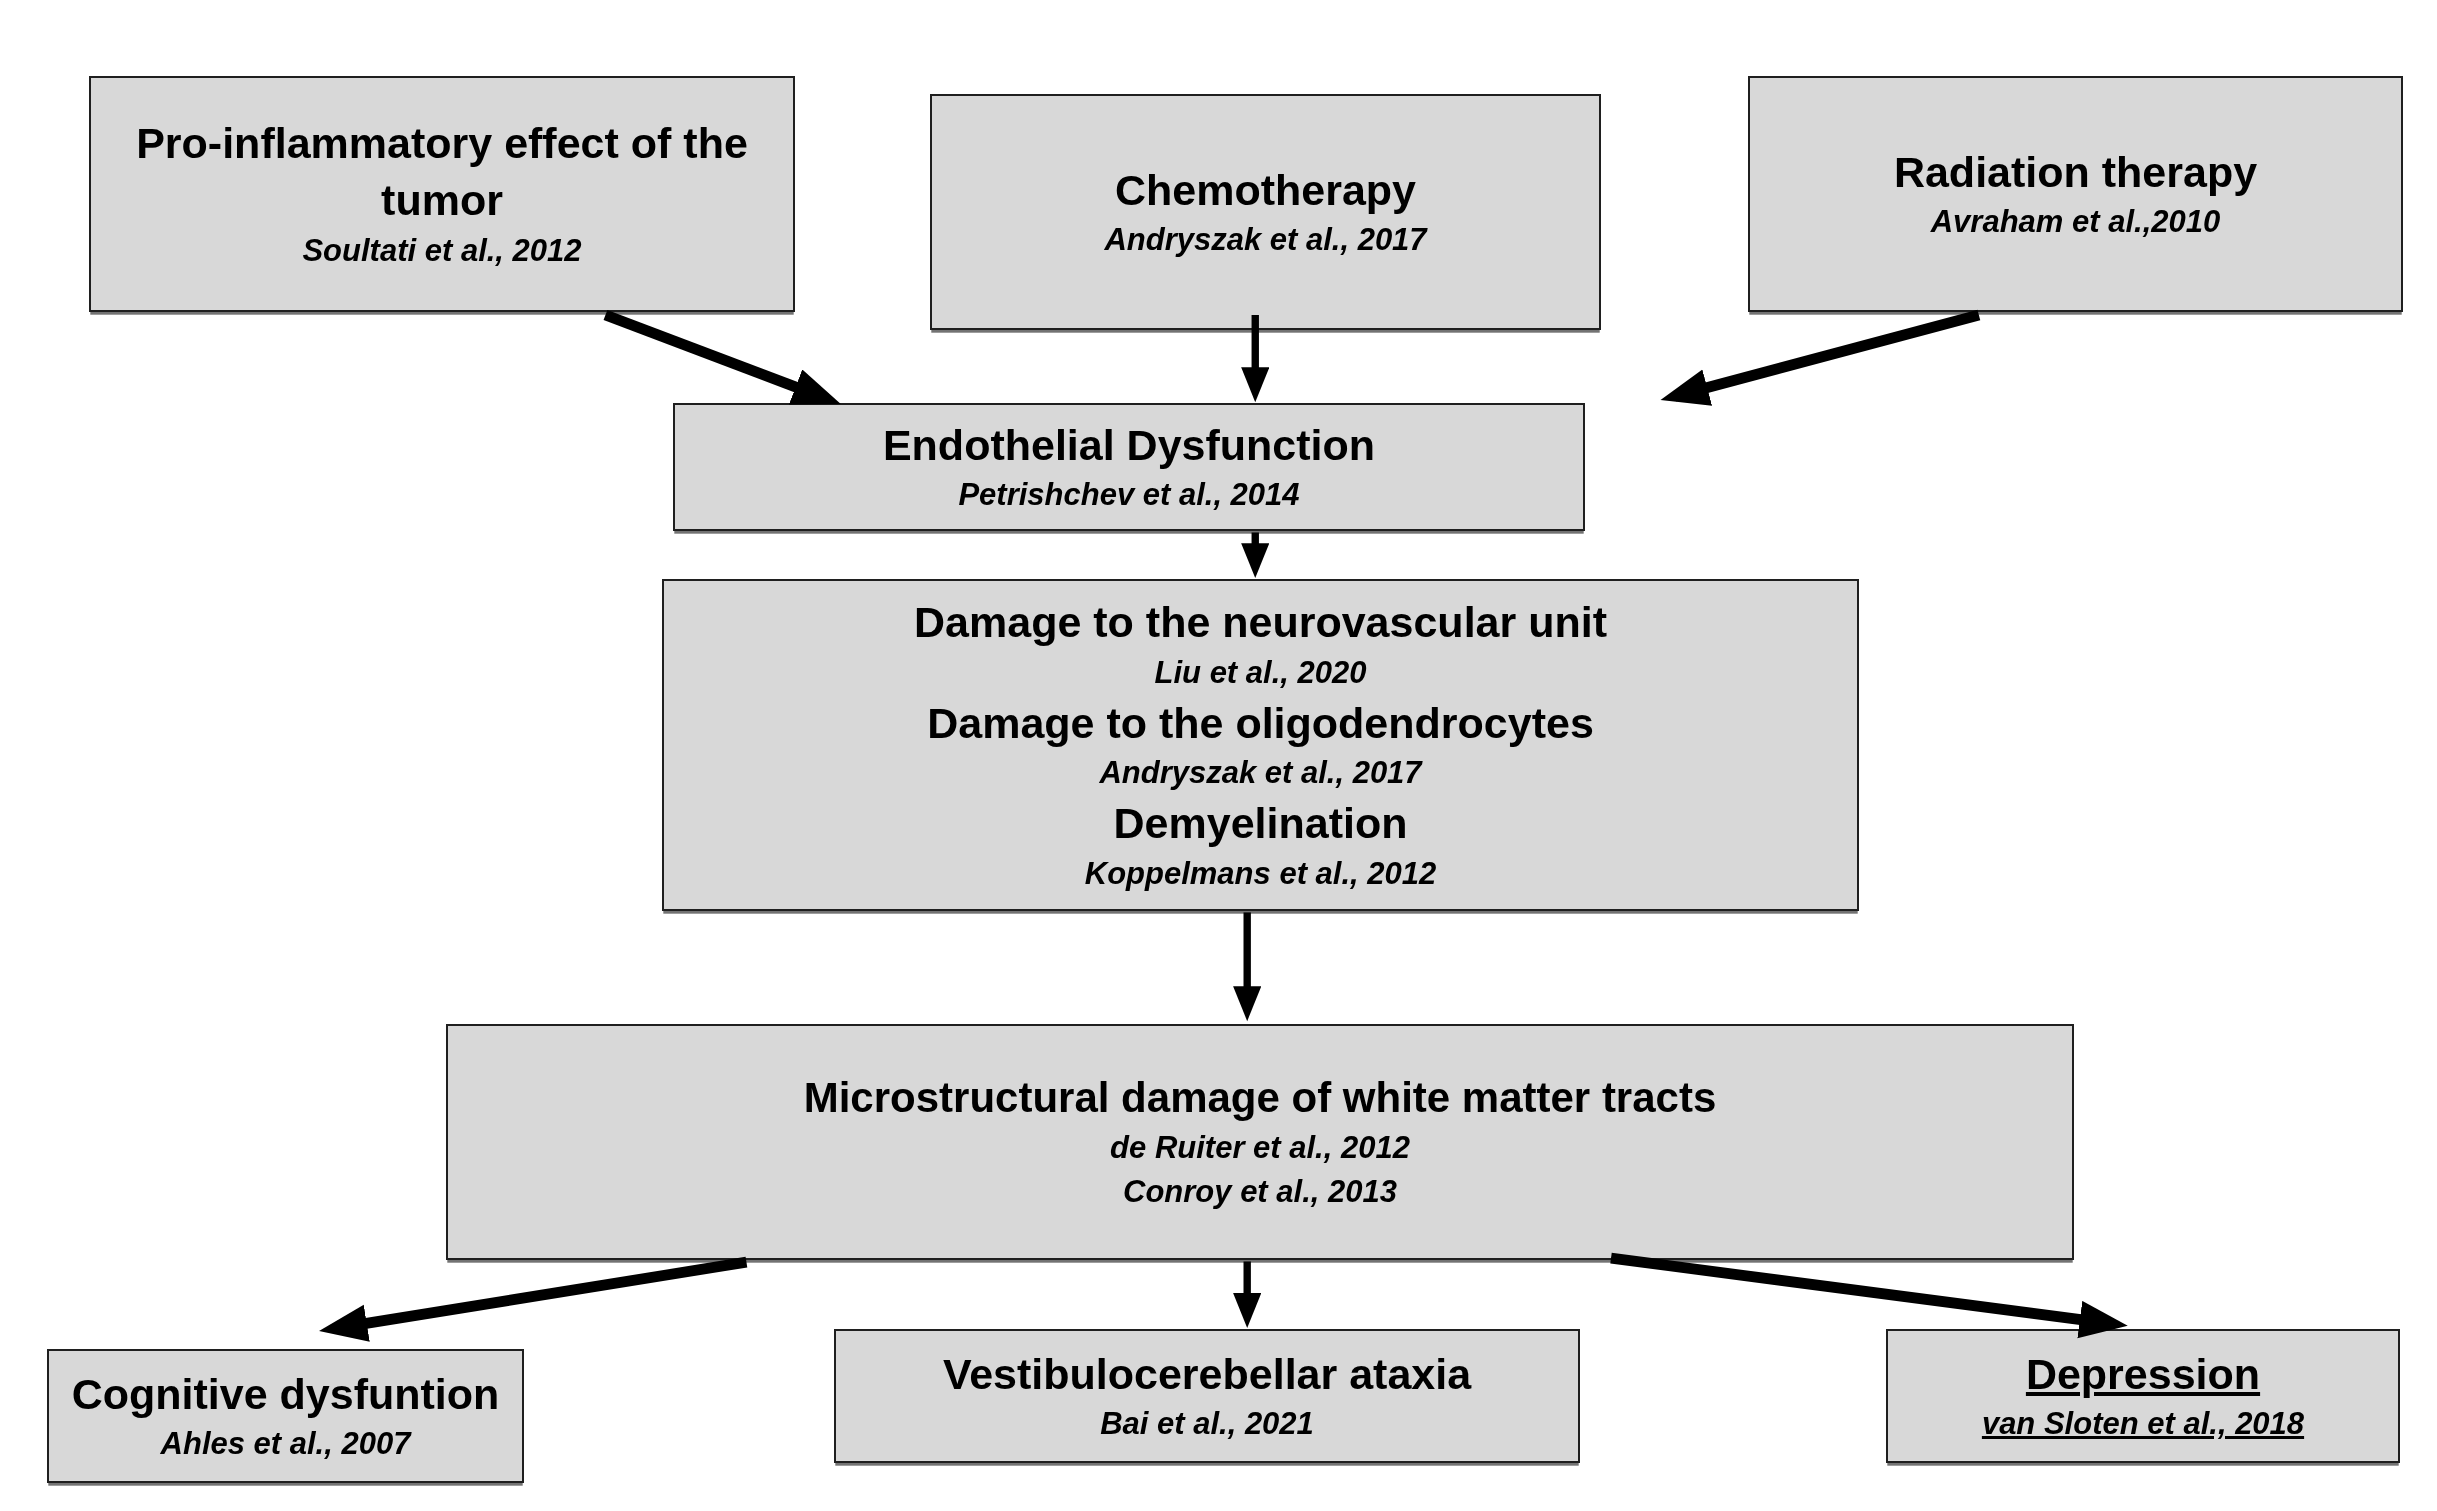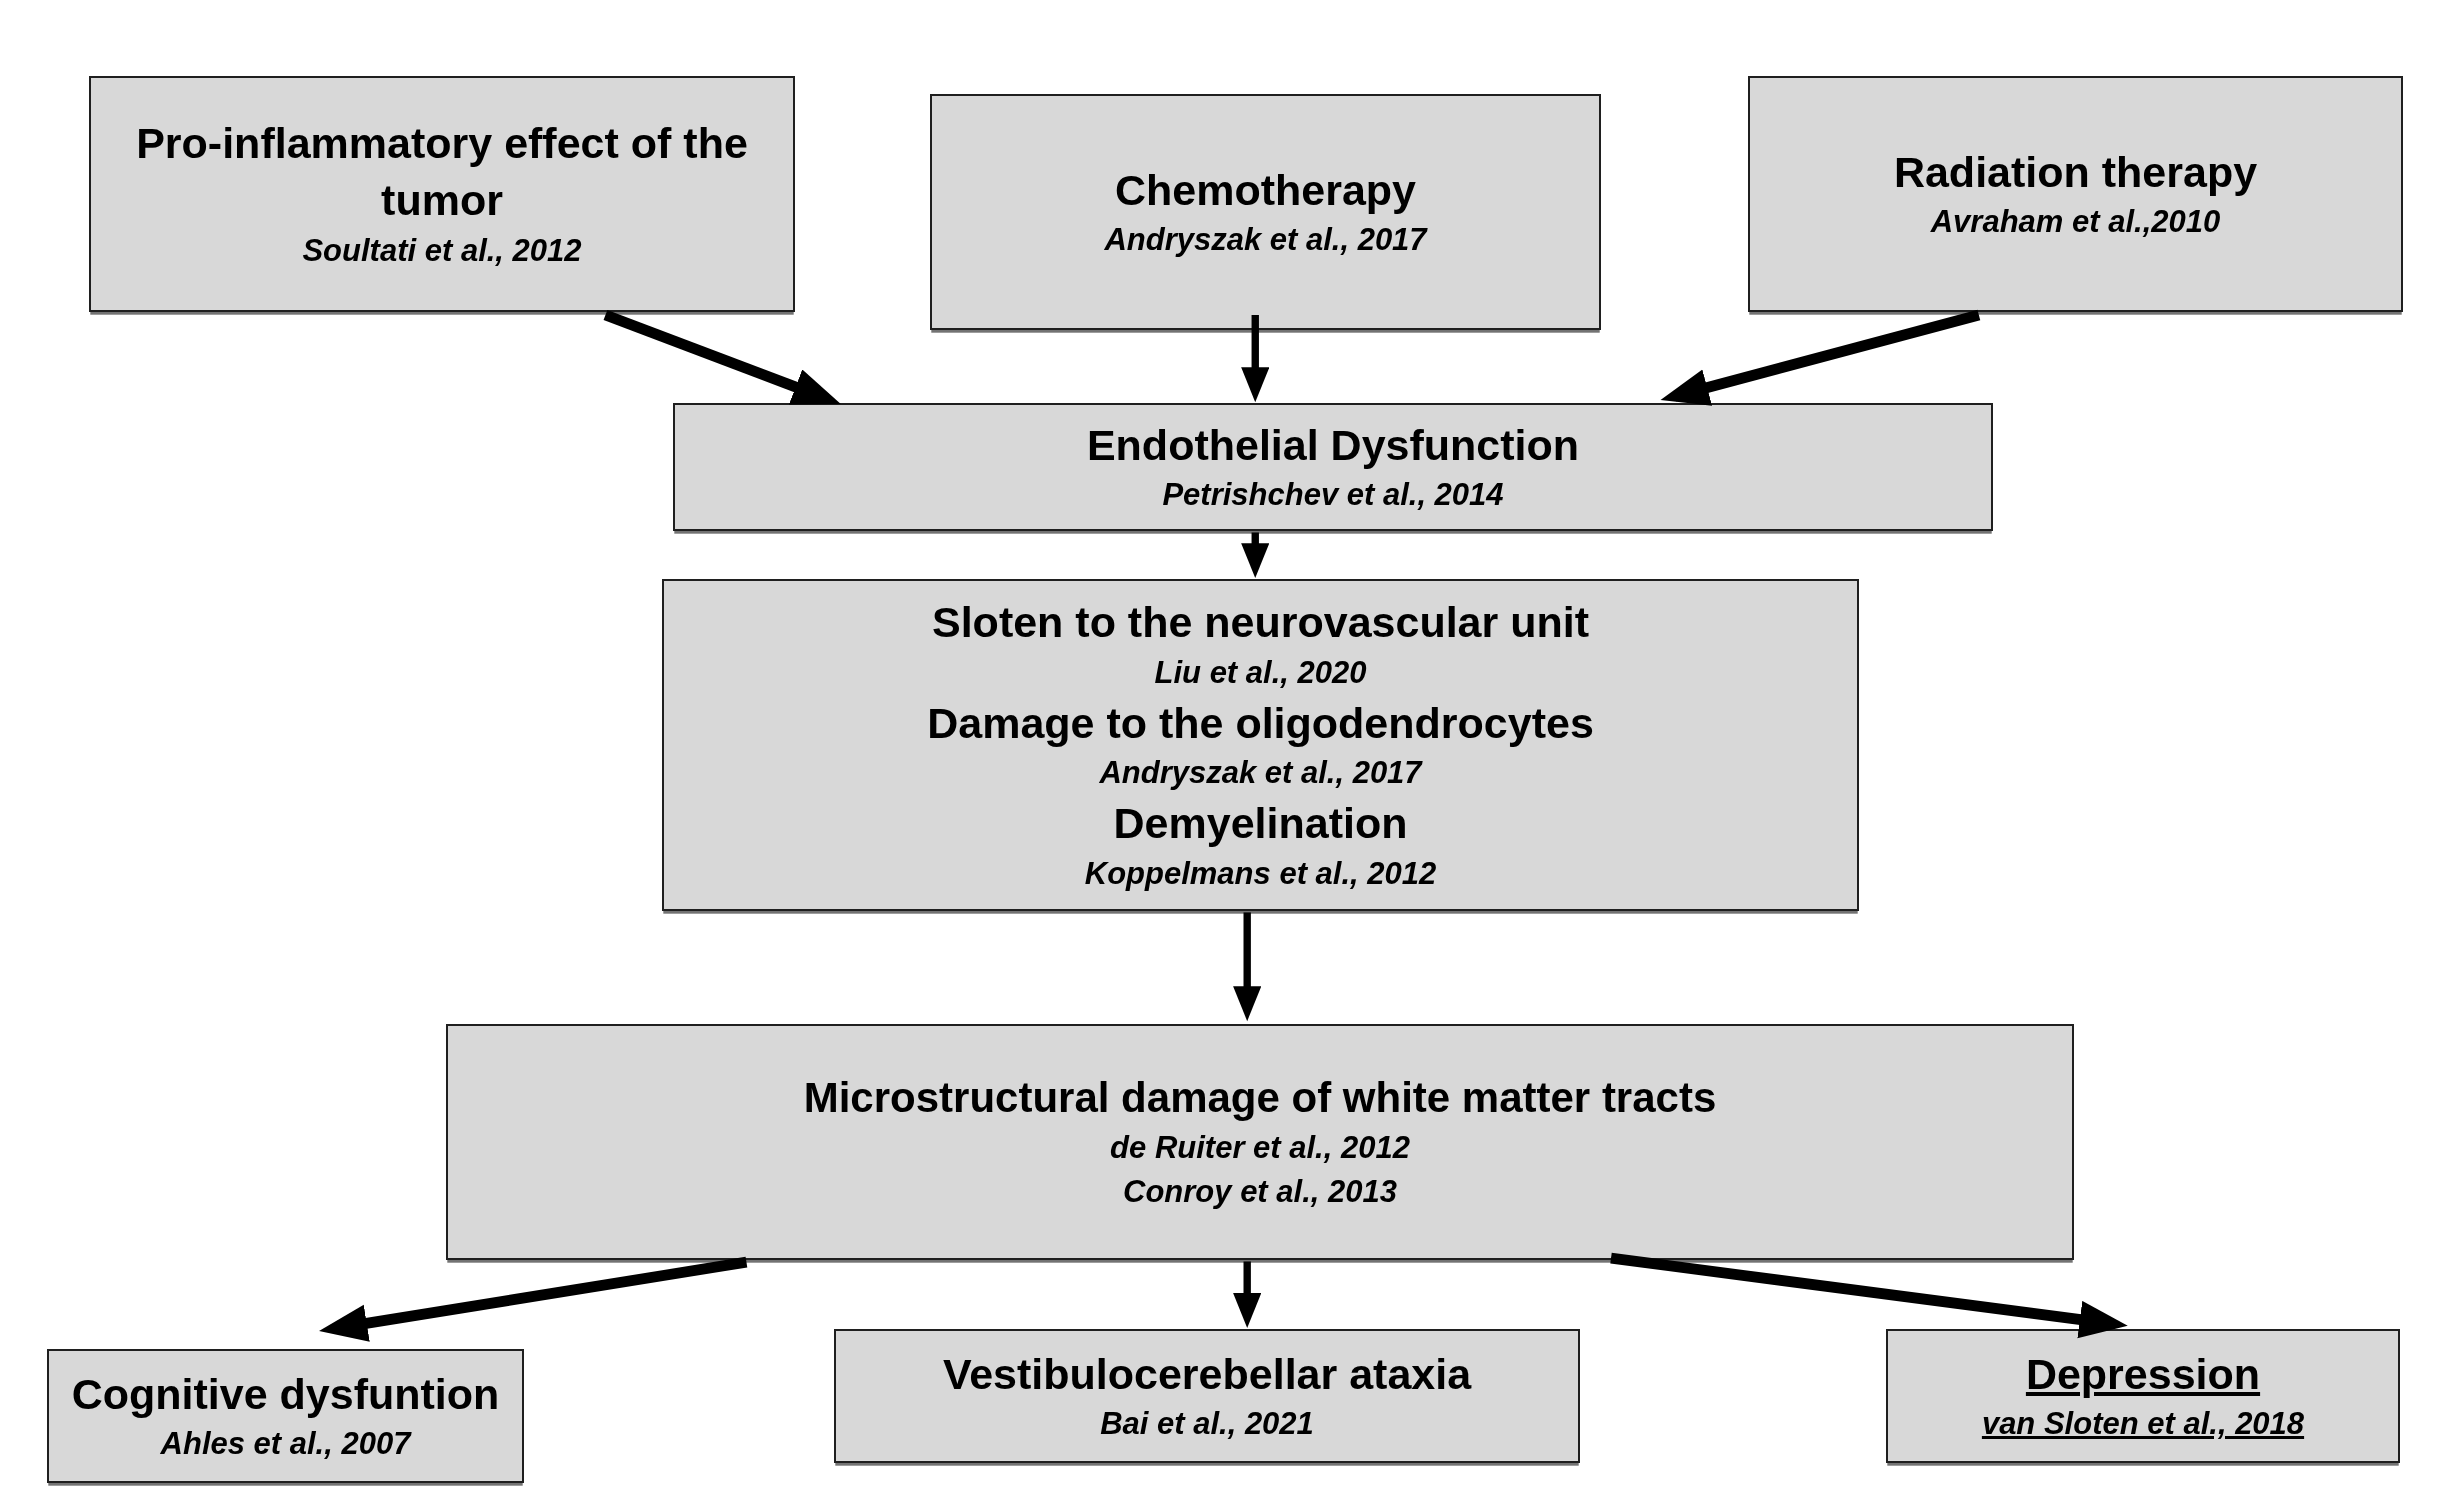--- a/index.html
+++ b/index.html
@@ -36,21 +36,21 @@
     font-style: italic;
     font-weight: 600;
     font-size: 31px;
     line-height: 1.42;
     color: #000000;
   }
   
   #node-pro-inflammatory { left: 89px;  top: 76px;  width: 706px; height: 236px; }
   #node-chemotherapy     { left: 930px; top: 94px;  width: 671px; height: 236px; }
   #node-radiation        { left: 1748px; top: 76px;  width: 655px;  height: 236px; }
-  #node-endothelial      { left: 673px; top: 403px;  width: 1320px; height: 128px; }
+  #node-endothelial      { left: 673px; top: 403px;  width: 912px; height: 128px; }
   #node-damage           { left: 662px;  top: 579px;  width: 1197px; height: 332px; }
   #node-microstructural  { left: 446px;  top: 1024px; width: 1628px; height: 236px; }
   #node-cognitive        { left: 47px;   top: 1329px; width: 477px;  height: 134px; margin-top: 20px; }
   #node-vestibular       { left: 834px; top: 1329px; width: 746px; height: 134px; }
   #node-depression       { left: 1886px; top: 1329px; width: 514px;  height: 134px; text-decoration: underline; }
   #edges-layer {
     position: absolute;
     left: 0; top: 0;
     width: 2438px; height: 1512px;
     pointer-events: none;
@@ -78,21 +78,21 @@
     <div class="title">Radiation therapy</div>
     <div class="cite">Avraham et al.,2010</div>
   </div>
 
   <div class="node" id="node-endothelial">
     <div class="title">Endothelial Dysfunction</div>
     <div class="cite">Petrishchev et al., 2014</div>
   </div>
 
   <div class="node" id="node-damage">
-    <div class="title">Sloten to the neurovascular unit</div>
+    <div class="title">Damage to the neurovascular unit</div>
     <div class="cite">Liu et al., 2020</div>
     <div class="title">Damage to the oligodendrocytes</div>
     <div class="cite">Andryszak et al., 2017</div>
     <div class="title">Demyelination</div>
     <div class="cite">Koppelmans et al., 2012</div>
   </div>
 
   <div class="node" id="node-microstructural">
     <div class="title nowrap">Microstructural damage of white matter tracts</div>
     <div class="cite">de Ruiter et al., 2012</div>

